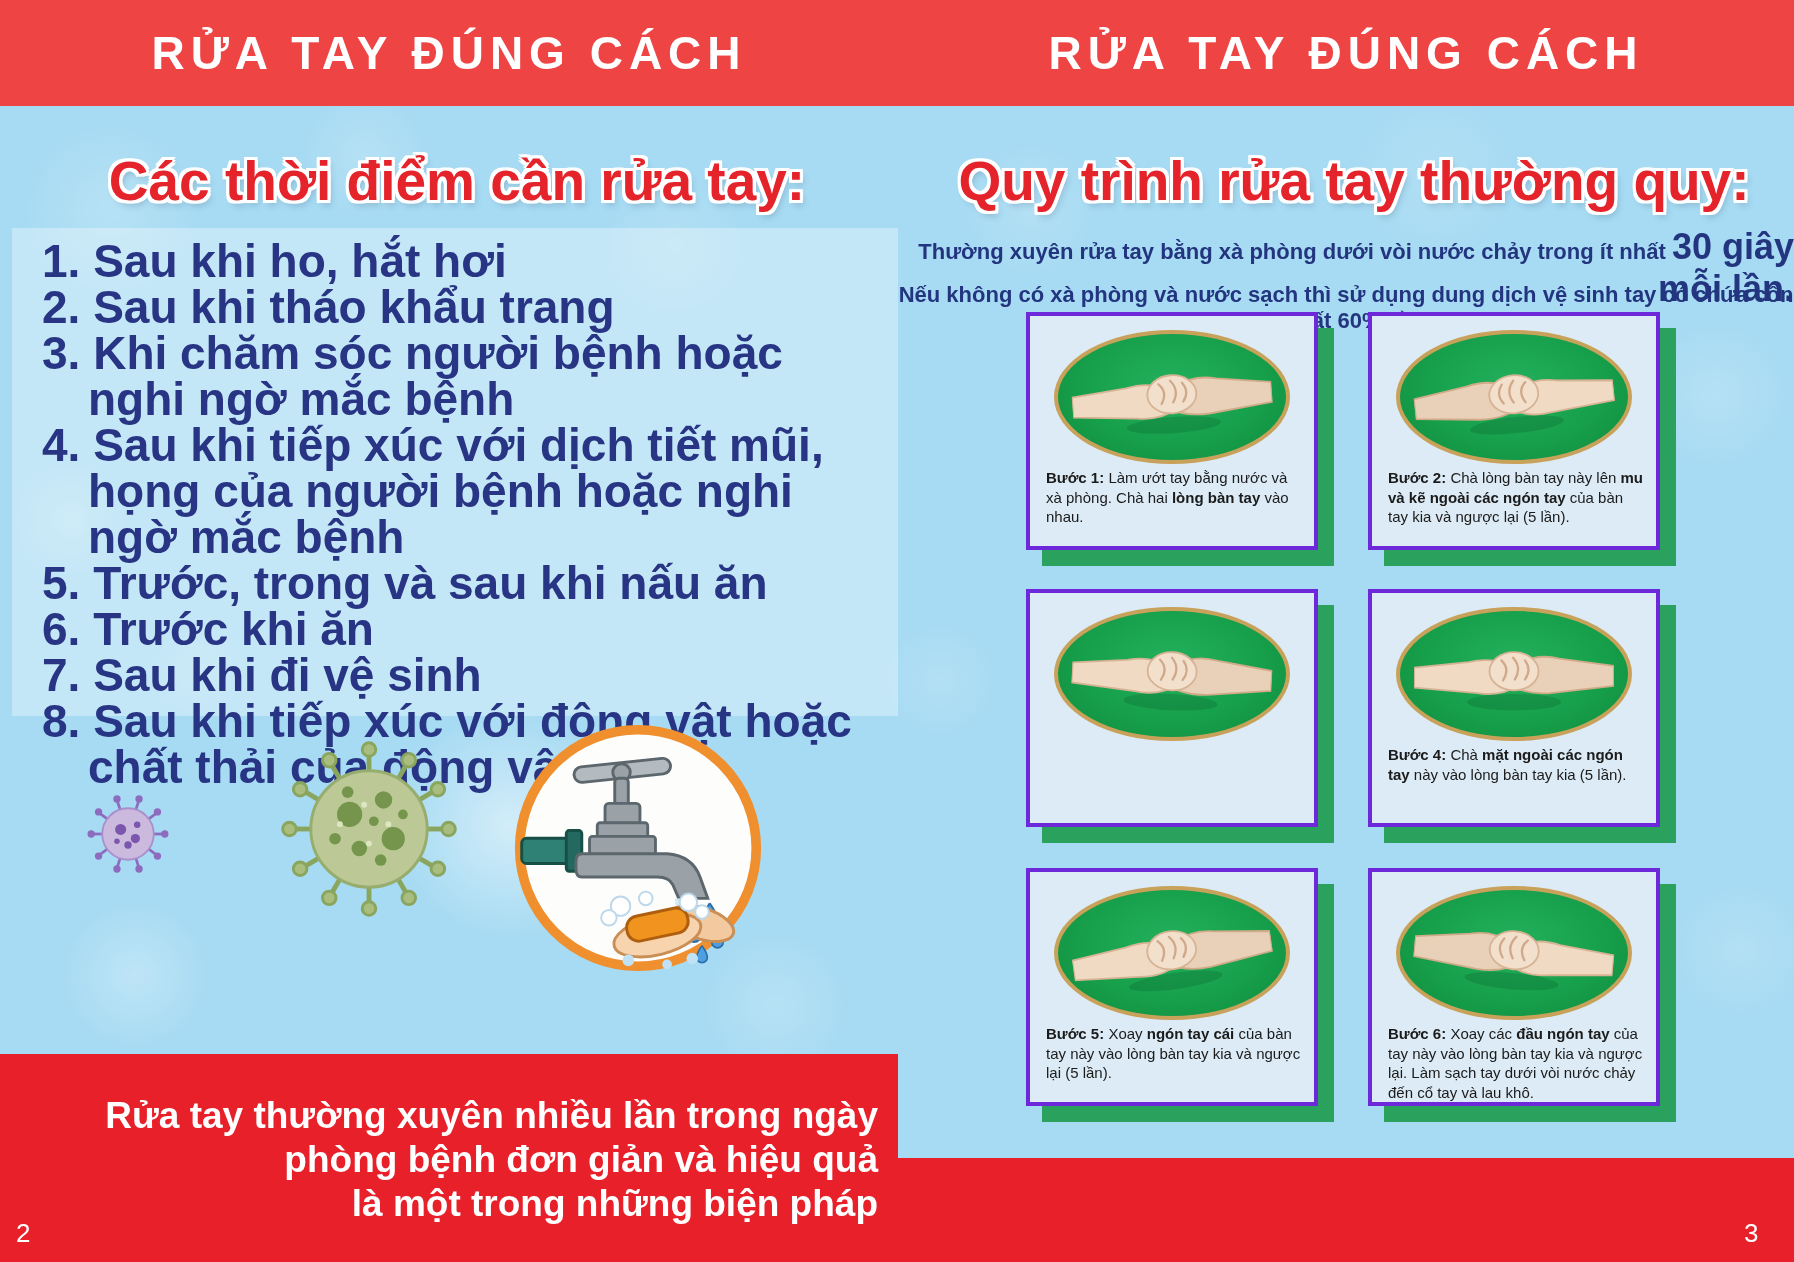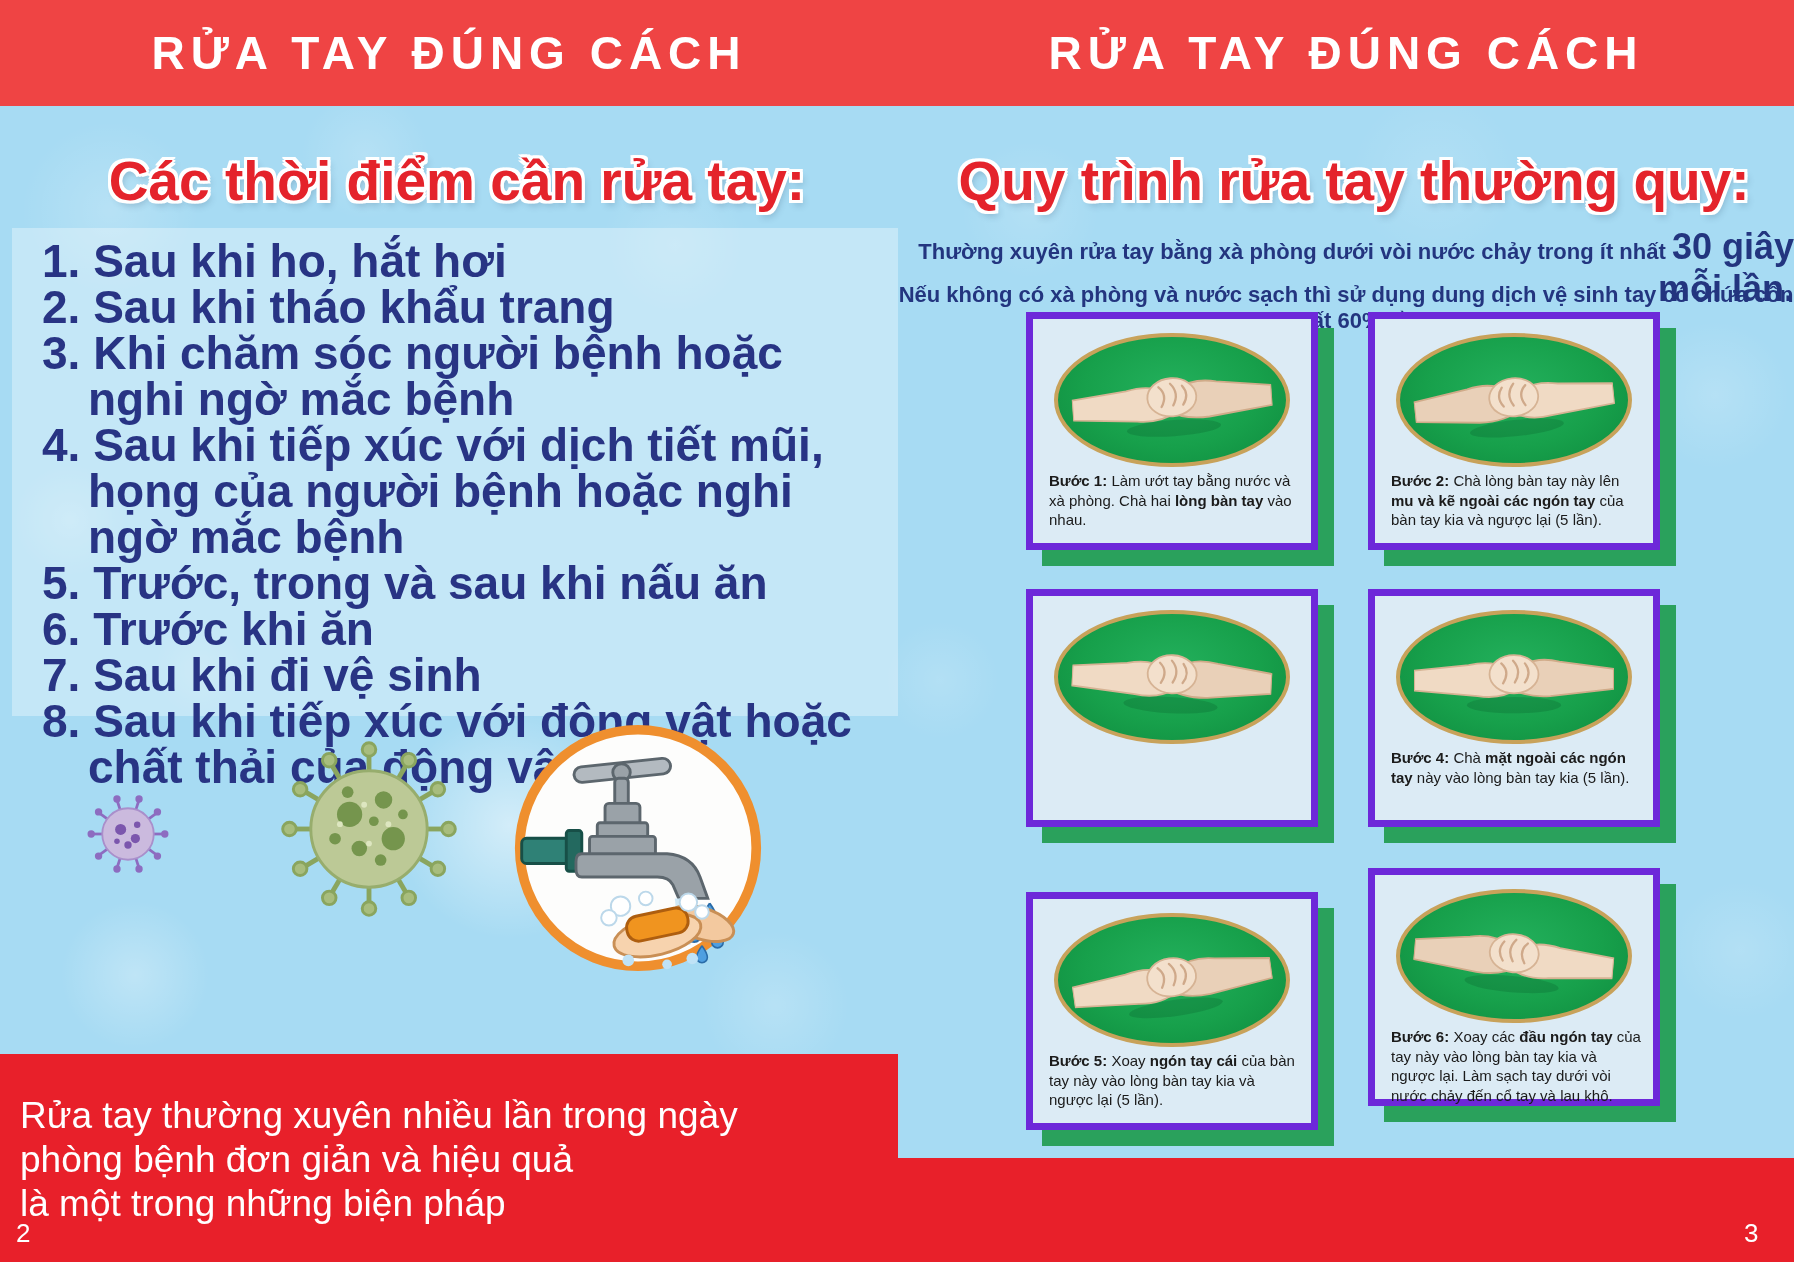--- a/index.html
+++ b/index.html
@@ -28,39 +28,39 @@
   .title-right{left:898px;top:112px;width:896px;}
 
   
   .list-panel{position:absolute;left:12px;top:228px;width:886px;height:488px;background:rgba(255,255,255,.33);}
   .times-list{position:absolute;left:42px;top:238px;width:836px;color:#283484;font-weight:bold;
     font-size:46px;line-height:46px;}
   .t-item{padding-left:46px;text-indent:-46px;}
 
   
   .footer-box{position:absolute;left:0;top:1054px;width:898px;height:208px;background:#e8202a;}
-  .footer-text{position:absolute;left:20px;top:1094px;width:858px;text-align:left;color:#ffffff;
-    font-weight:normal;font-size:37px;line-height:44px;}
+  .footer-text{position:absolute;left:20px;top:1094px;width:858px;text-align:right;color:#ffffff;
+    font-weight:bold;font-size:37px;line-height:44px;}
   .page-num{position:absolute;color:#ffffff;font-size:26px;}
   .pn-left{left:16px;top:1218px;}
   .pn-right{left:1744px;top:1218px;}
 
   
   .intro-line1{position:absolute;left:898px;top:226px;width:896px;text-align:right;color:#23357f;font-weight:bold;}
   .intro-line1 .small{font-size:22px;}
   .intro-line1 .big{font-size:36px;}
   .intro-line2{position:absolute;left:898px;top:282px;width:896px;text-align:center;color:#23357f;
     font-weight:bold;font-size:22px;}
 
   
   .card{position:absolute;width:292px;height:238px;box-sizing:border-box;
-    background:#dcebf5;border:7px solid #6d28d9;box-shadow:16px 16px 0 #2aa15c;}
+    background:#dcebf5;border:4px solid #6d28d9;box-shadow:16px 16px 0 #2aa15c;}
   .c1{left:1026px;top:312px;} .c2{left:1368px;top:312px;}
   .c3{left:1026px;top:589px;} .c4{left:1368px;top:589px;}
-  .c5{left:1026px;top:892px;} .c6{left:1368px;top:868px;}
+  .c5{left:1026px;top:868px;} .c6{left:1368px;top:868px;}
   .oval{position:absolute;left:50%;transform:translateX(-50%);top:14px;width:228px;height:126px;
     border-radius:50%;border:4px solid #c8a25a;
     background:radial-gradient(ellipse at 50% 42%, #23b05c 0%, #17a04b 55%, #0f8a3e 100%);
     overflow:hidden;}
   .hands{position:absolute;left:50%;top:50%;width:200px;height:118px;margin:-59px 0 0 -100px;}
   .h1{transform:rotate(-4deg);} .h2{transform:scaleX(-1) rotate(6deg);} .h3{transform:rotate(3deg);}
   .h5{transform:rotate(-8deg);} .h6{transform:scaleX(-1) rotate(-5deg);}
   .caption{position:absolute;left:16px;right:10px;top:152px;color:#1b1b1b;font-size:15px;line-height:19.5px;}
   .cap-b{font-weight:bold;}
 

